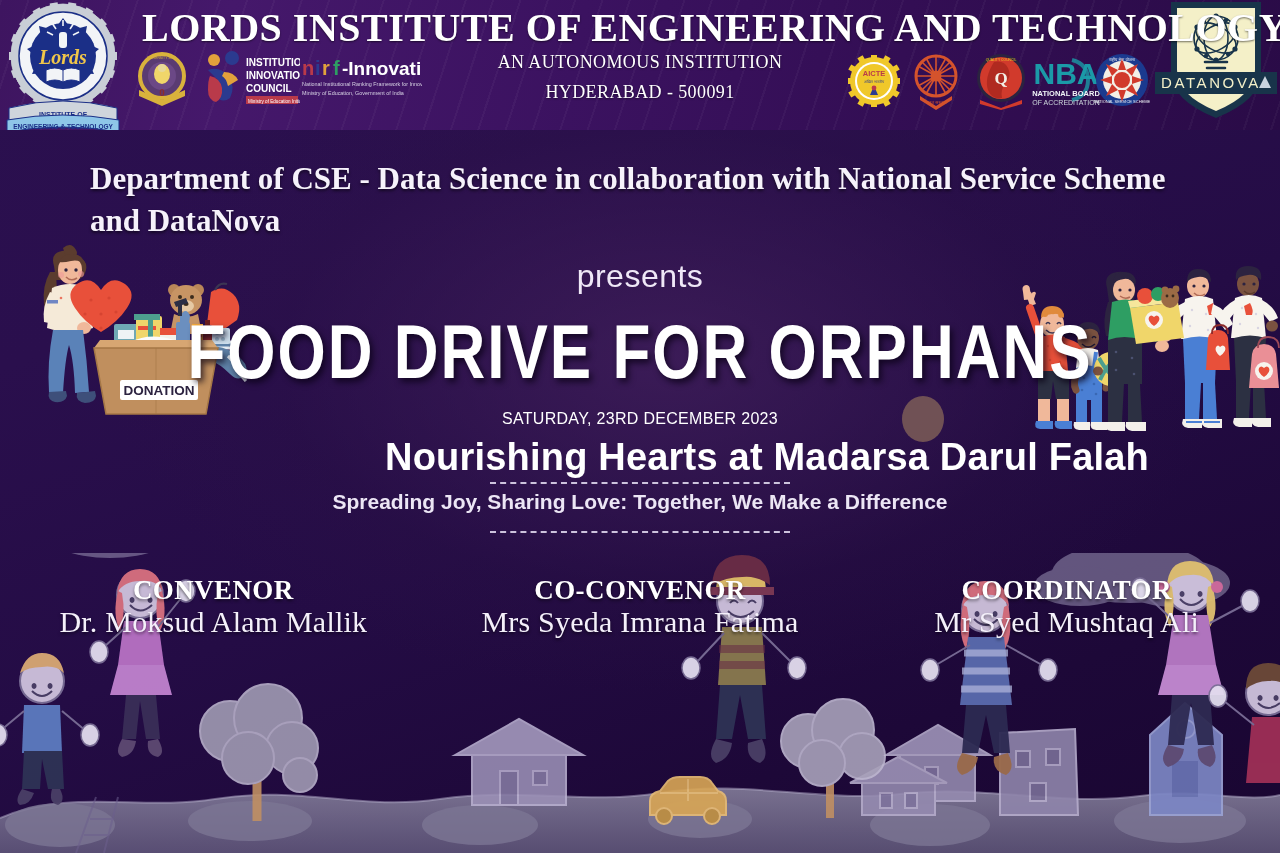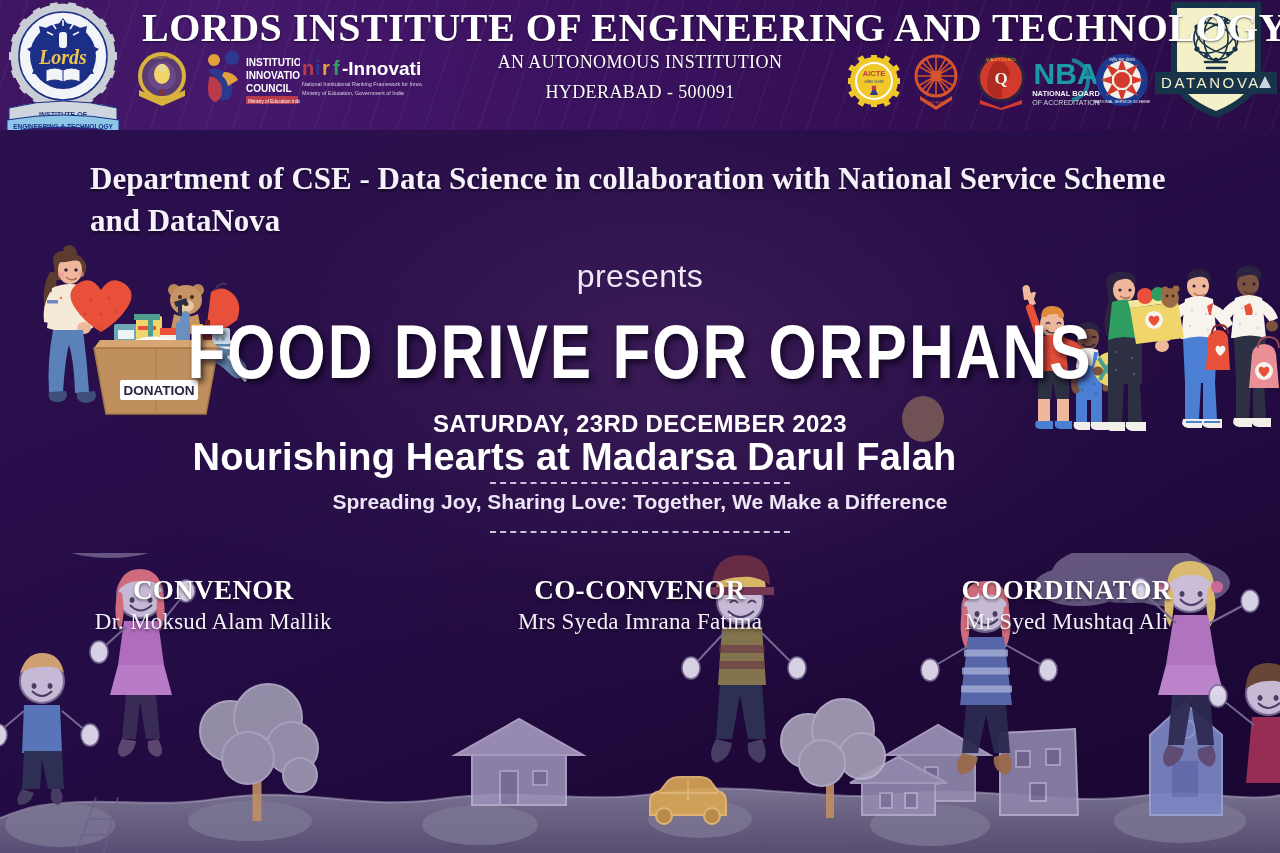--- a/index.html
+++ b/index.html
@@ -97,28 +97,28 @@
     transform: scaleY(1.22);
     transform-origin: center top;
     text-shadow: 3px 4px 6px rgba(8,2,20,0.72);
   }
   .event-date {
     position: absolute;
     top: 410px; left: 0; width: 1280px;
     text-align: center;
     color: #ffffff;
     font-family: "Liberation Sans", sans-serif;
-    font-weight: bold;
-    font-size: 24px;
+    font-weight: normal;
+    font-size: 16px;
     letter-spacing: 0.3px;
   }
   .event-place {
     position: absolute;
     top: 436px; left: 0; width: 1149px;
-    text-align: center;
+    text-align: right;
     color: #ffffff;
     font-family: "Liberation Sans", sans-serif;
     font-weight: bold;
     font-size: 38px;
     letter-spacing: 0.2px;
   }
   .rule {
     position: absolute;
     left: 490px; width: 300px; height: 0;
     border-top: 2px dashed #cdc3dd;
@@ -148,21 +148,21 @@
     font-family: "Liberation Serif", serif;
     font-weight: bold;
     font-size: 27px;
     letter-spacing: 0.4px;
     text-shadow: 0 2px 3px rgba(0,0,0,0.5);
     line-height: 32px;
   }
   .credit-name {
     color: #f4f0fa;
     font-family: "Liberation Serif", serif;
-    font-size: 23px;
+    font-size: 30px;
     letter-spacing: 0.2px;
     text-shadow: 0 2px 3px rgba(0,0,0,0.5);
     line-height: 32px;
   }
 
   
   .illo { position: absolute; }
   .illo svg { display: block; }
   #bottom-scene { position:absolute; left:0; bottom:0; width:1280px; height:300px; }
 </style>

